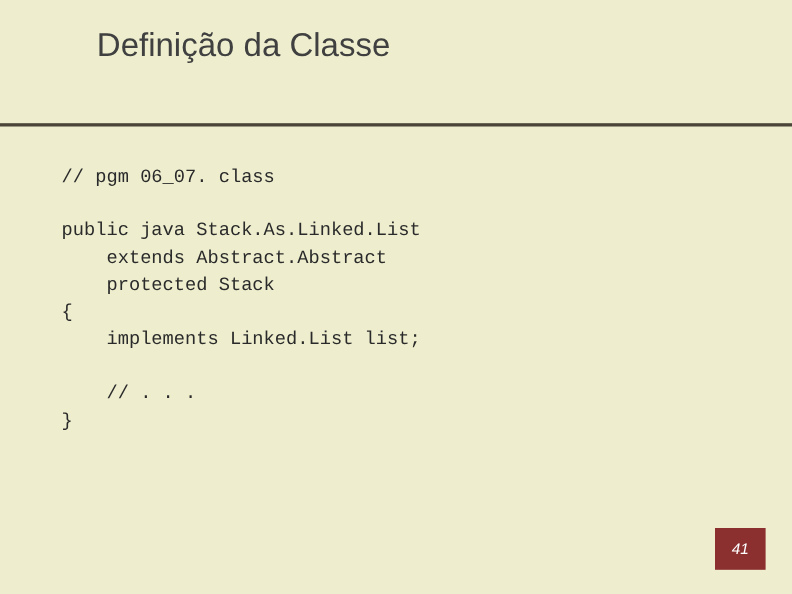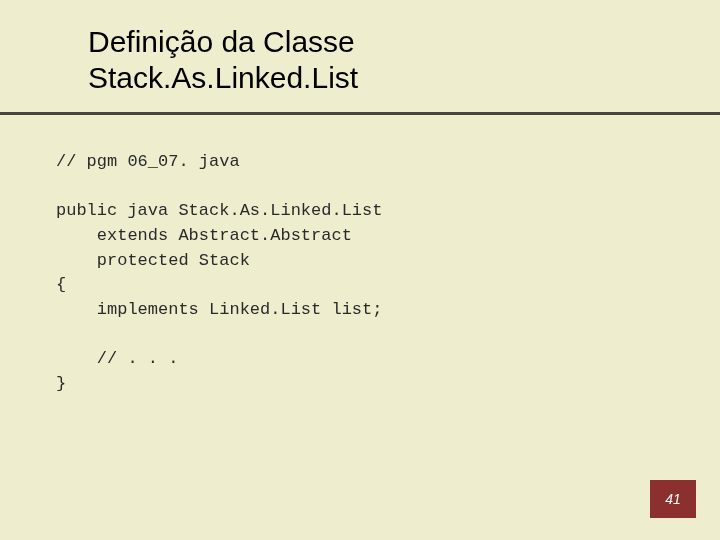--- a/index.html
+++ b/index.html
@@ -9,21 +9,21 @@
     font-family: "Courier New", Courier, monospace;
     position: relative;
   }
   .title-block {
     position: absolute;
     top: 24px;
     left: 88px;
     font-family: Verdana, Geneva, sans-serif;
     font-size: 30px;
     line-height: 1.2;
-    color: #000000;
+    color: #404040;
   }
   .hr-line {
     position: absolute;
     top: 112px;
     left: 0;
     width: 720px;
     height: 3px;
     background: #4a4538;
   }
   .code-block {
@@ -50,26 +50,25 @@
     align-items: center;
     justify-content: center;
     font-style: italic;
   }
 </style>
 </head>
 <body>
 
 <div class="title-block">
   <div>Definição da Classe</div>
-  <div>Stack.As.Linked.List</div>
 </div>
 
 <div class="hr-line"></div>
 
-<div class="code-block"><span>// pgm 06_07. java</span>
+<div class="code-block"><span>// pgm 06_07. class</span>
 <span></span>
 <span>public java Stack.As.Linked.List</span>
 <span>    extends Abstract.Abstract</span>
 <span>    protected Stack</span>
 <span>{</span>
 <span>    implements Linked.List list;</span>
 <span></span>
 <span>    // . . .</span>
 <span>}</span></div>
 

